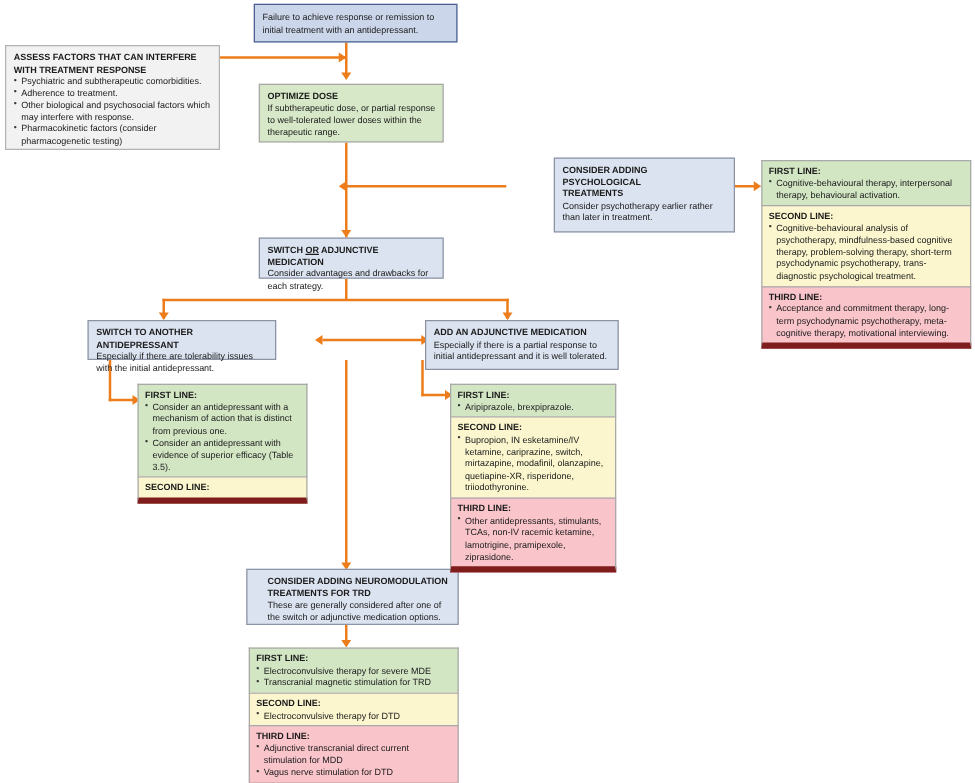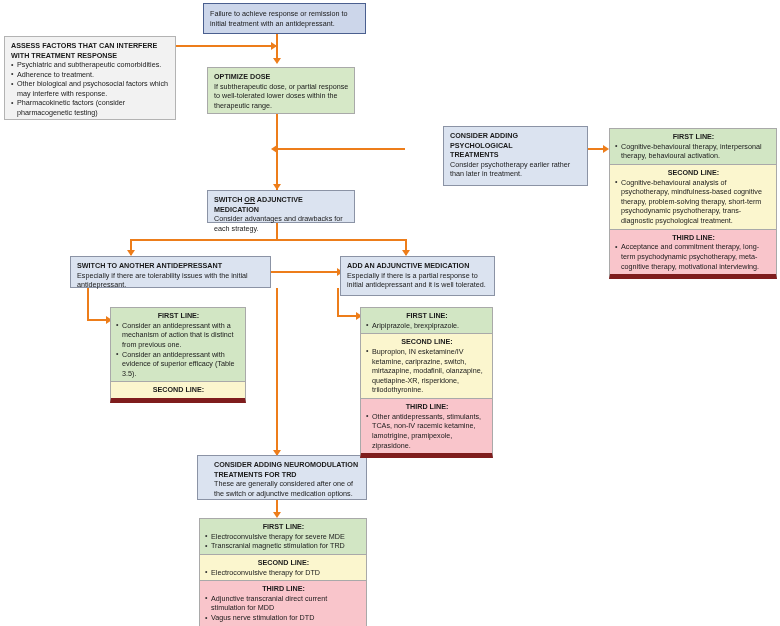--- a/index.html
+++ b/index.html
@@ -51,21 +51,21 @@
   .panel{position:absolute;box-sizing:border-box;}
   .panel .seg{
     box-sizing:border-box;
     border:1px solid #a9a9a9;
     border-bottom:none;
     padding:3px 4px 3px 5px;
     line-height:1.34;
     font-size:7.2px;
   }
   .panel .seg:last-child{border-bottom:5px solid #7f1d1d;}
-  .panel .seg .hd{font-weight:bold;display:block;text-align:center;}
+  .panel .seg .hd{font-weight:bold;display:block;}
   .panel ul{margin:0;padding:0;list-style:none;}
   .panel li{position:relative;padding-left:6px;}
   .panel li:before{content:"\2022";position:absolute;left:0;top:-0.5px;font-size:7px;color:#333;}
 
   
   .ln{position:absolute;background:#ed7d1a;}
   .h{height:2px;}
   .v{width:2px;}
   .arrow{position:absolute;width:0;height:0;}
   .ad{border-left:4.5px solid transparent;border-right:4.5px solid transparent;border-top:6px solid #ed7d1a;}
@@ -141,21 +141,21 @@
     <span class="hd">CONSIDER ADDING PSYCHOLOGICAL</span>
     <span class="hd">TREATMENTS</span>
     <span class="bd">Consider psychotherapy earlier rather than later in treatment.</span>
   </div>
 
   <div class="box blue" style="left:207px;top:190px;width:148px;height:33px;">
     <span class="hd"><span>SWITCH </span><u class="ul">OR</u><span> ADJUNCTIVE MEDICATION</span></span>
     <span class="bd">Consider advantages and drawbacks for each strategy.</span>
   </div>
 
-  <div class="box blue" style="left:70px;top:256px;width:201px;height:32px;">
+  <div class="box blue" style="left:70px;top:256px;width:151px;height:32px;">
     <span class="hd">SWITCH TO ANOTHER ANTIDEPRESSANT</span>
     <span class="bd">Especially if there are tolerability issues with the initial antidepressant.</span>
   </div>
 
   <div class="box blue" style="left:340px;top:256px;width:155px;height:40px;">
     <span class="hd">ADD AN ADJUNCTIVE MEDICATION</span>
     <span class="bd">Especially if there is a partial response to initial antidepressant and it is well tolerated.</span>
   </div>
 
   <div class="box blue" style="left:197px;top:455px;width:170px;height:45px;padding-left:16px;">

